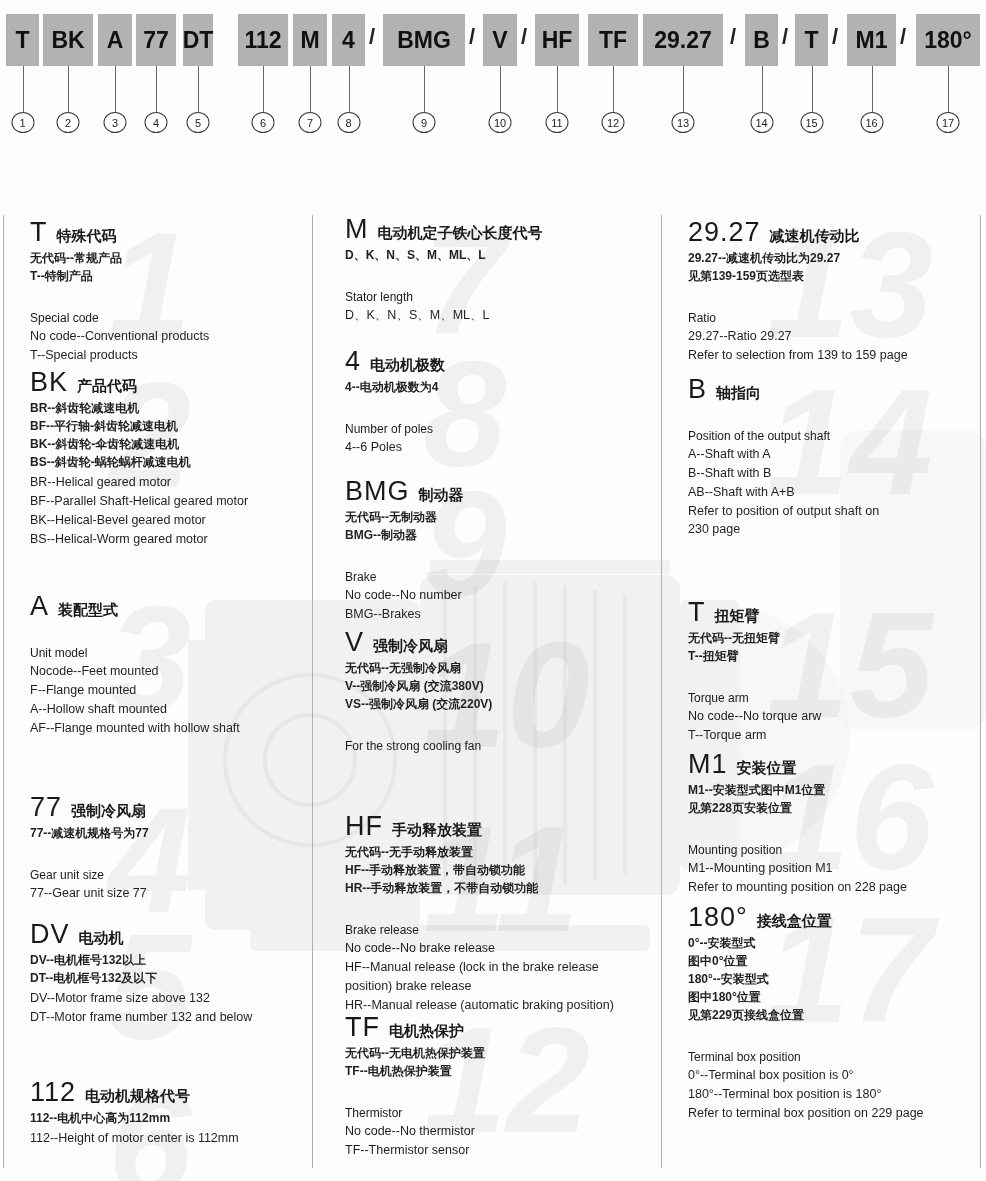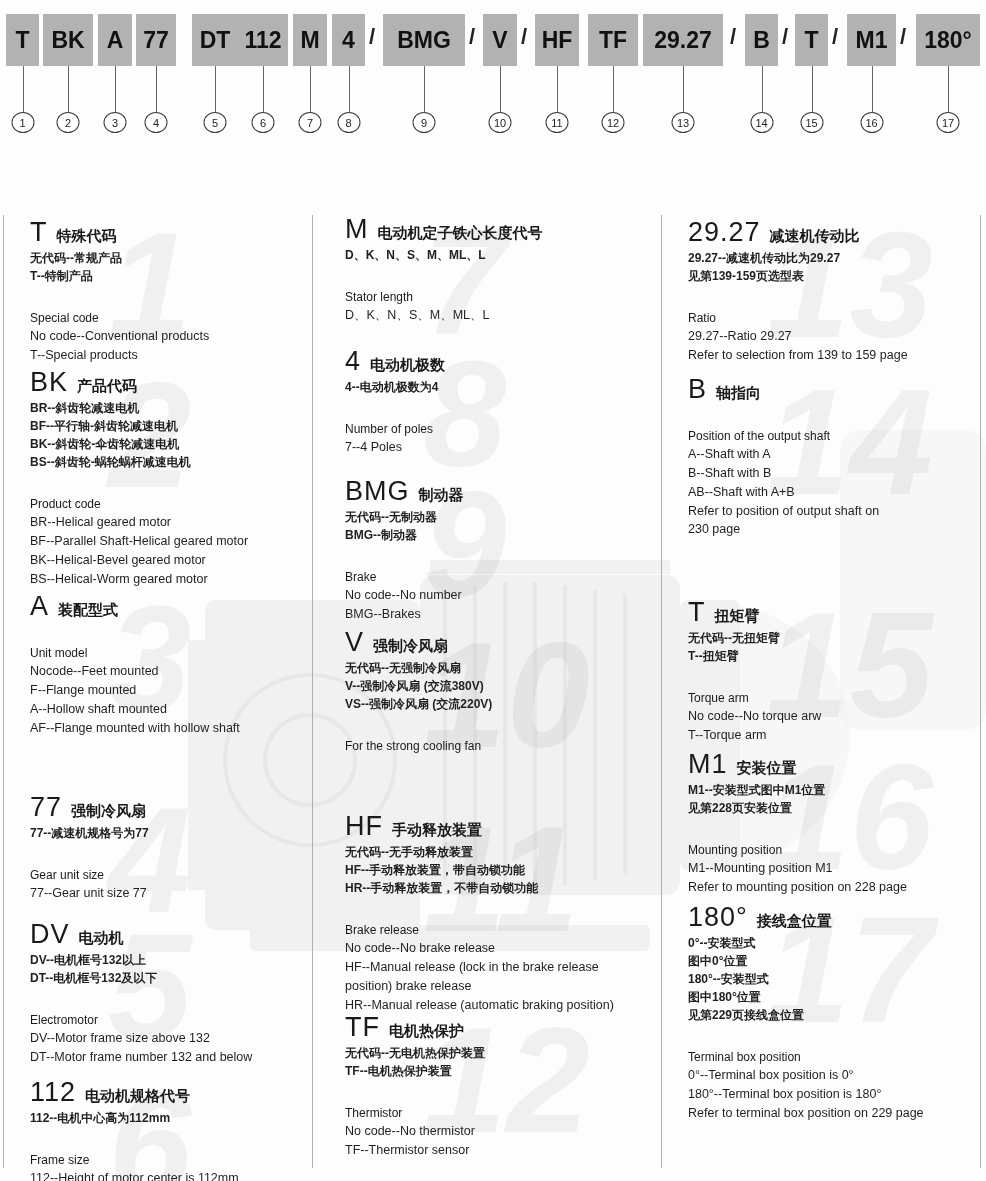--- a/index.html
+++ b/index.html
@@ -84,21 +84,21 @@
     <div class="cb-item" style="left:98px;width:34px">
       <div class="code-box">A</div>
       <div class="connector"></div>
       <div class="num-circle">3</div>
     </div>
     <div class="cb-item" style="left:136px;width:40px">
       <div class="code-box">77</div>
       <div class="connector"></div>
       <div class="num-circle">4</div>
     </div>
-    <div class="cb-item" style="left:192px;width:46px">
+    <div class="cb-item" style="left:183px;width:30px">
       <div class="code-box">DT</div>
       <div class="connector"></div>
       <div class="num-circle">5</div>
     </div>
     <div class="cb-item" style="left:238px;width:50px">
       <div class="code-box">112</div>
       <div class="connector"></div>
       <div class="num-circle">6</div>
     </div>
     <div class="cb-item" style="left:293px;width:34px">
@@ -186,21 +186,20 @@
   <div class="section" style="left:30px;top:368px;width:285px">
     <span class="wm">2</span>
     <div class="code-line">
         <span class="sec-code">BK</span>
         <span class="sec-cn-title">产品代码</span>
       </div>
     <div class="sec-cn-body">BR--斜齿轮减速电机
 BF--平行轴-斜齿轮减速电机
 BK--斜齿轮-伞齿轮减速电机
 BS--斜齿轮-蜗轮蜗杆减速电机</div>
-    <div class="sec-en-title">Product code</div>
     <div class="sec-en-body">BR--Helical geared motor
 BF--Parallel Shaft-Helical geared motor
 BK--Helical-Bevel geared motor
 BS--Helical-Worm geared motor</div>
   </div>
 
   <div class="section" style="left:30px;top:592px;width:285px">
     <span class="wm">3</span>
     <div class="code-line">
         <span class="sec-code">A</span>
@@ -225,33 +224,31 @@
   </div>
 
   <div class="section" style="left:30px;top:920px;width:285px">
     <span class="wm">5</span>
     <div class="code-line">
         <span class="sec-code">DV</span>
         <span class="sec-cn-title">电动机</span>
       </div>
     <div class="sec-cn-body">DV--电机框号132以上
 DT--电机框号132及以下</div>
-    <div class="sec-en-title">Electromotor</div>
     <div class="sec-en-body">DV--Motor frame size above 132
 DT--Motor frame number 132 and below</div>
   </div>
 
   <div class="section" style="left:30px;top:1078px;width:285px">
     <span class="wm">6</span>
     <div class="code-line">
         <span class="sec-code">112</span>
         <span class="sec-cn-title">电动机规格代号</span>
       </div>
     <div class="sec-cn-body">112--电机中心高为112mm</div>
-    <div class="sec-en-title">Frame size</div>
     <div class="sec-en-body">112--Height of motor center is 112mm</div>
   </div>
 
   <div class="section" style="left:345px;top:215px;width:300px">
     <span class="wm">7</span>
     <div class="code-line">
         <span class="sec-code">M</span>
         <span class="sec-cn-title">电动机定子铁心长度代号</span>
       </div>
     <div class="sec-cn-body">D、K、N、S、M、ML、L</div>
@@ -260,21 +257,21 @@
   </div>
 
   <div class="section" style="left:345px;top:347px;width:300px">
     <span class="wm">8</span>
     <div class="code-line">
         <span class="sec-code">4</span>
         <span class="sec-cn-title">电动机极数</span>
       </div>
     <div class="sec-cn-body">4--电动机极数为4</div>
     <div class="sec-en-title">Number of poles</div>
-    <div class="sec-en-body">7--4 Poles</div>
+    <div class="sec-en-body">4--6 Poles</div>
   </div>
 
   <div class="section" style="left:345px;top:477px;width:300px">
     <span class="wm">9</span>
     <div class="code-line">
         <span class="sec-code">BMG</span>
         <span class="sec-cn-title">制动器</span>
       </div>
     <div class="sec-cn-body">无代码--无制动器
 BMG--制动器</div>

